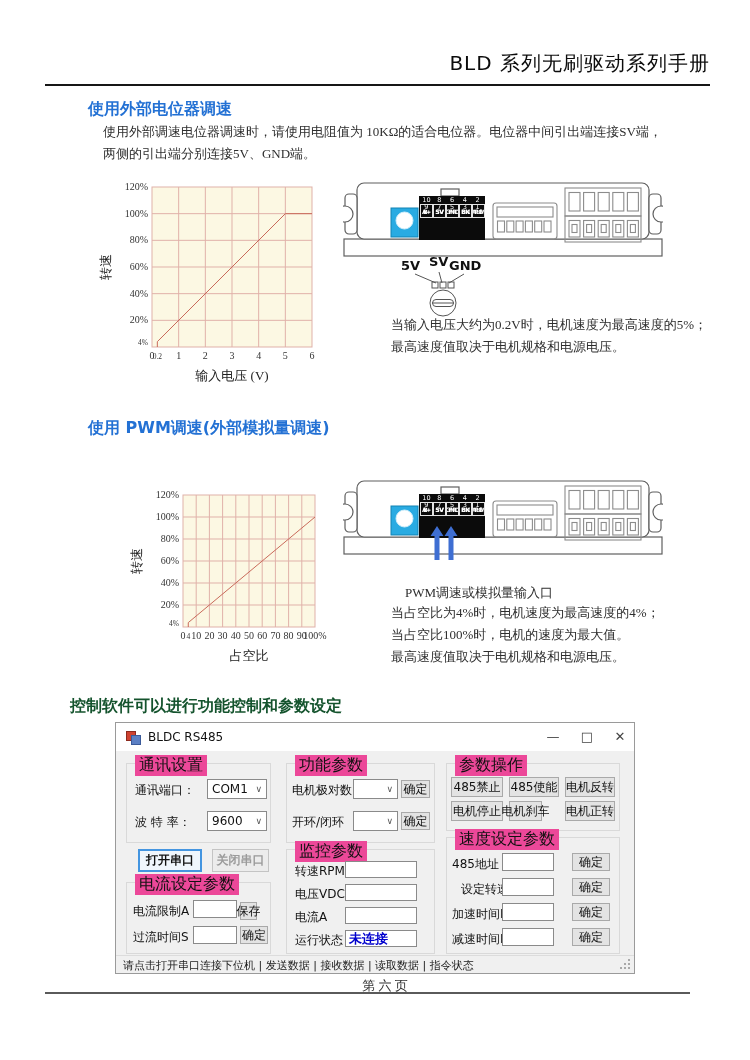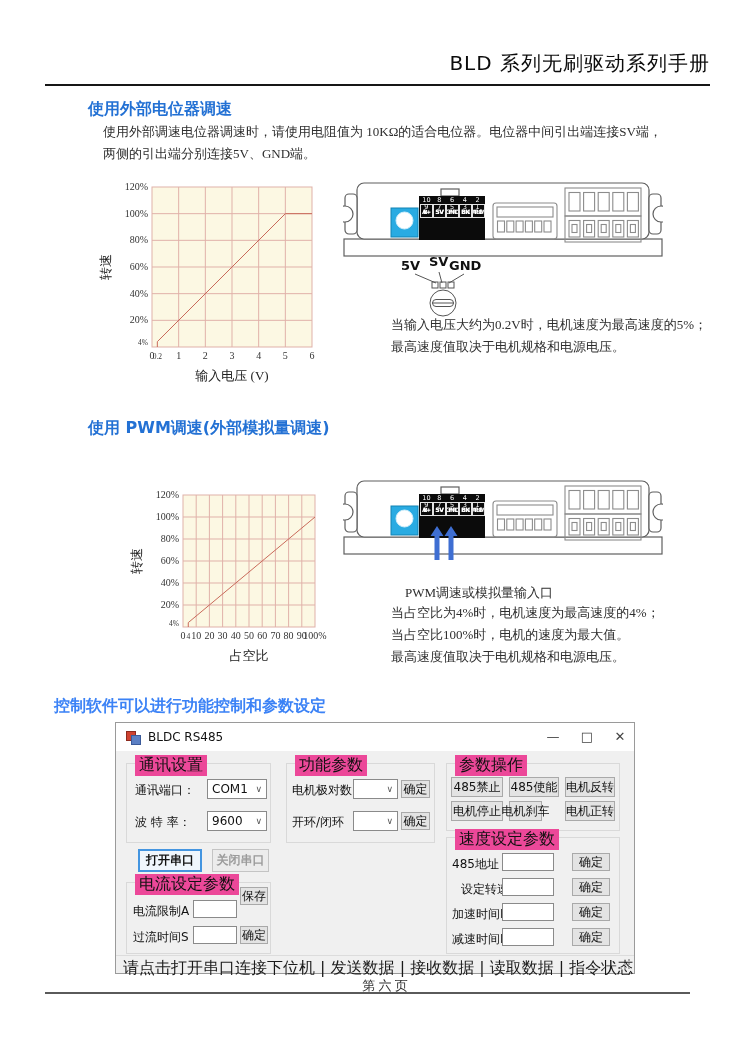--- a/index.html
+++ b/index.html
@@ -45,21 +45,21 @@
      justify-content:center;font-size:12px;color:#111;box-sizing:border-box;white-space:nowrap}
   .btn.primary{border:2px solid #4495e0;background:#f0f6fc;font-weight:bold}
   .btn.disabled{color:#9b9b9b;background:#ececec;border-color:#c4c4c4;font-weight:bold}
   .tb{position:absolute;background:#fff;border:1px solid #8a8a8a;box-sizing:border-box;padding:0 3px;font-size:12px}
   input.tb{outline:none}
   .combo{position:absolute;background:#fff;border:1px solid #8a8a8a;display:flex;align-items:center;
      padding-left:4px;font-size:12px;box-sizing:border-box;color:#111}
   .combo::after{content:"∨";margin-left:auto;padding-right:4px;color:#555;font-size:9px}
   .statusval{display:flex;align-items:center;font-weight:bold;font-size:13px}
   .statusbar{position:absolute;left:0;right:0;bottom:0;height:17px;background:#f0f0f0;border-top:1px solid #dcdcdc}
-  .statusbar .stext{position:absolute;left:7px;top:2px;font-size:16px;color:#1a1a1a;white-space:nowrap}
+  .statusbar .stext{position:absolute;left:7px;top:2px;font-size:11px;color:#1a1a1a;white-space:nowrap}
   .grip{position:absolute;right:4px;bottom:4px;width:2px;height:2px;background:#a9a9a9;
      box-shadow:-4px 0 #a9a9a9,-8px 0 #a9a9a9,0 -4px #a9a9a9,-4px -4px #a9a9a9,0 -8px #a9a9a9}
 </style>
 </head>
 <body>
 
 <div class="page">
 
   <div class="abs hdr-title" style="right:40px;top:50px">BLD 系列无刷驱动系列手册</div>
   <div class="abs rule" style="left:45px;top:84px;width:665px"></div>
@@ -317,21 +317,21 @@
     </svg>
   </div>
 
   <div class="abs caption" style="left:405px;top:584px">PWM调速或模拟量输入口</div>
   <div class="abs doc" style="left:391px;top:602px">
     <div>当占空比为4%时，电机速度为最高速度的4%；</div>
     <div>当占空比100%时，电机的速度为最大值。</div>
     <div>最高速度值取决于电机规格和电源电压。</div>
   </div>
 
-  <div class="abs sec-h" style="left: 54px; top: 696px; color: #3b82f6;">控制软件可以进行功能控制和参数设定</div>
+  <div class="abs sec-h" style="left: 70px; top: 696px; color: #14532d;">控制软件可以进行功能控制和参数设定</div>
 
   <div class="window">
     <div class="titlebar">
       <span class="appicon">
           <i class="i1"></i>
           <i class="i2"></i>
         </span>
       <span class="wtitle">BLDC RS485</span>
       <span class="wbtn" style="left:424px">—</span>
       <span class="wbtn" style="left:458px">□</span>
@@ -351,40 +351,51 @@
       </div>
     </div>
 
     <div class="btn primary" style="left:22px;top:126px;width:64px;height:23px">打开串口</div>
     <div class="btn disabled" style="left:96px;top:126px;width:57px;height:23px">关闭串口</div>
 
     <div class="group" style="left:10px;top:159px;width:143px;height:70px">
       <span class="gtitle">电流设定参数</span>
       <span class="lbl" style="left:6px;top:20px">电流限制A</span>
       <input class="tb" style="left: 66px; top: 17px; width: 44px; height: 18px;">
-      <div class="btn" style="left:113px;top:4px;width:28px;height:18px">保存</div>
+      <div class="btn" style="left:113px;top:19px;width:17px;height:18px">保存</div>
       <span class="lbl" style="left:6px;top:46px">过流时间S</span>
       <input class="tb" style="left: 66px; top: 43px; width: 44px; height: 18px;">
       <div class="btn" style="left:113px;top:43px;width:28px;height:18px">确定</div>
     </div>
 
     <div class="group" style="left:170px;top:40px;width:147px;height:78px">
       <span class="gtitle">功能参数</span>
       <span class="lbl" style="left:5px;top:18px">电机极对数</span>
       <div class="combo" style="left:66px;top:15px;width:45px;height:20px">
           <span></span>
         </div>
       <div class="btn" style="left:114px;top:16px;width:29px;height:18px">确定</div>
       <span class="lbl" style="left:5px;top:50px">开环/闭环</span>
       <div class="combo" style="left:66px;top:47px;width:45px;height:20px">
           <span></span>
         </div>
       <div class="btn" style="left:114px;top:48px;width:29px;height:18px">确定</div>
     </div>
 
+    <div class="group" style="left:170px;top:126px;width:147px;height:103px">
+      <span class="gtitle">监控参数</span>
+      <span class="lbl" style="left:8px;top:13px">转速RPM</span>
+      <div class="tb" style="left:58px;top:11px;width:72px;height:17px"></div>
+      <span class="lbl" style="left:8px;top:36px">电压VDC</span>
+      <div class="tb" style="left:58px;top:34px;width:72px;height:17px"></div>
+      <span class="lbl" style="left:8px;top:59px">电流A</span>
+      <div class="tb" style="left:58px;top:57px;width:72px;height:17px"></div>
+      <span class="lbl" style="left:8px;top:82px">运行状态</span>
+      <div class="tb statusval" style="left:58px;top:80px;width:72px;height:17px;color:#0000cd">未连接</div>
+    </div>
 
     <div class="group" style="left:330px;top:40px;width:172px;height:66px">
       <span class="gtitle">参数操作</span>
       <div class="btn" style="left:4px;top:13px;width:52px;height:20px">485禁止</div>
       <div class="btn" style="left:62px;top:13px;width:50px;height:20px">485使能</div>
       <div class="btn" style="left:118px;top:13px;width:50px;height:20px">电机反转</div>
       <div class="btn" style="left:4px;top:37px;width:52px;height:20px">电机停止</div>
       <div class="btn" style="left:62px;top:37px;width:33px;height:20px">电机刹车</div>
       <div class="btn" style="left:118px;top:37px;width:50px;height:20px">电机正转</div>
     </div>

